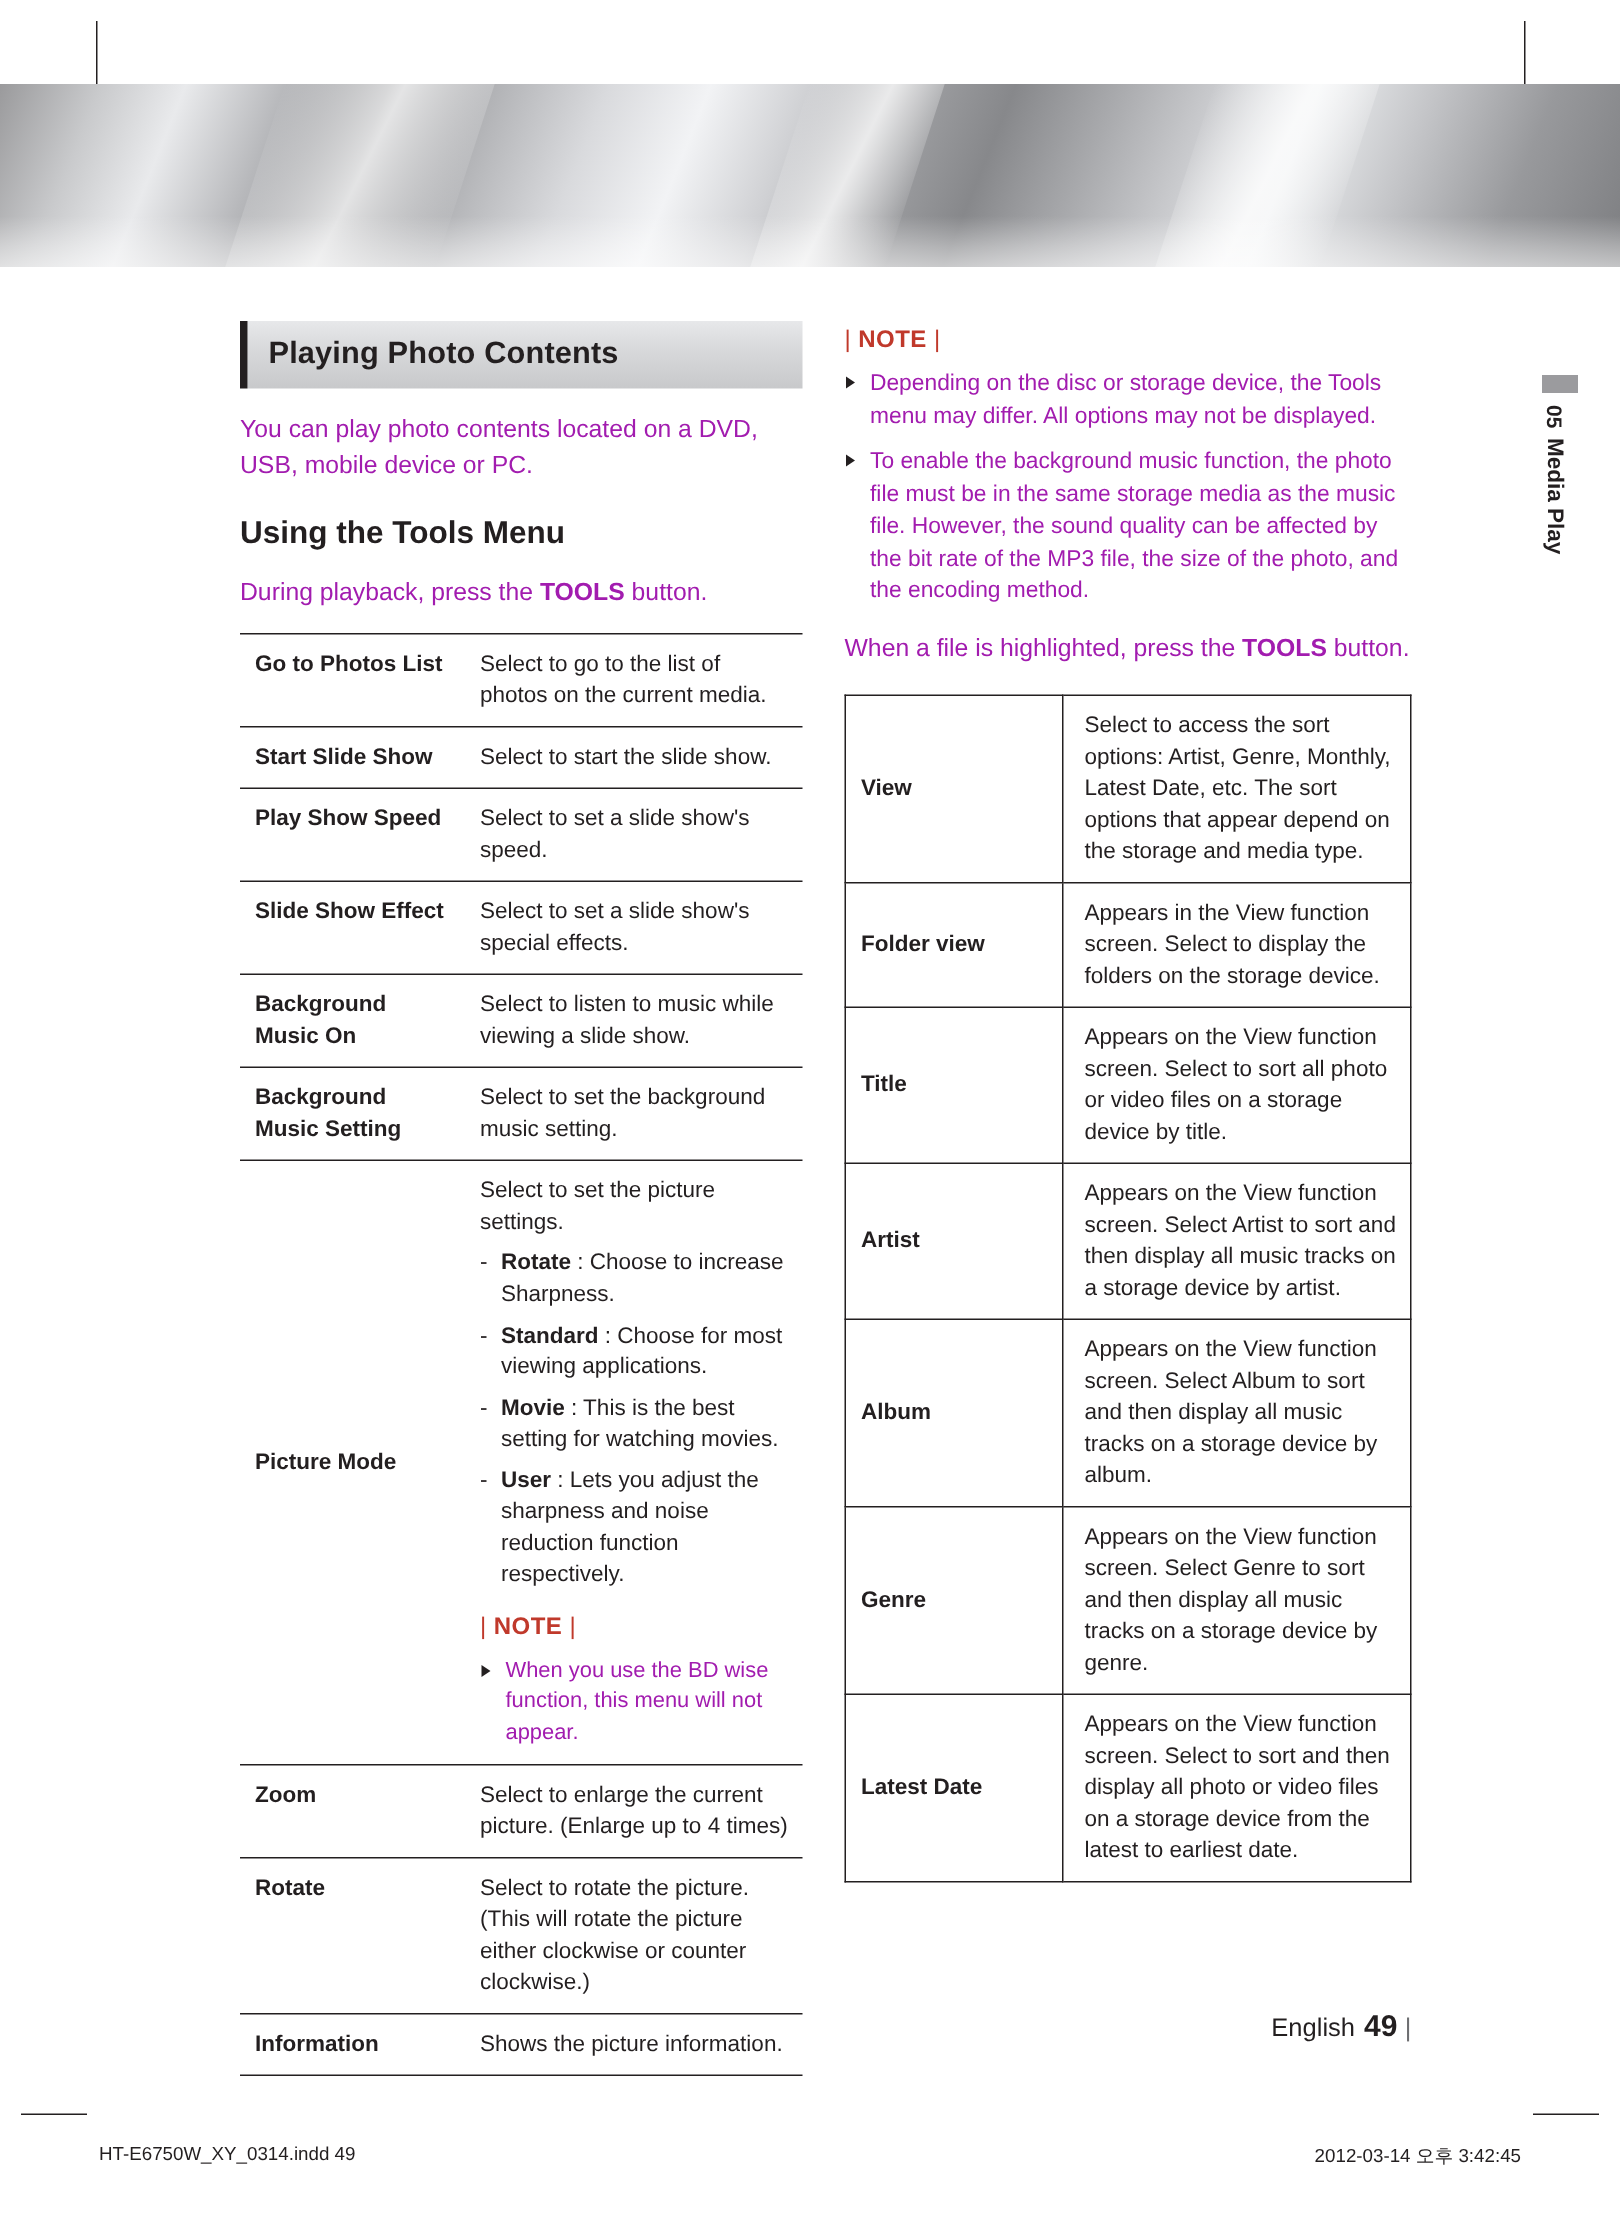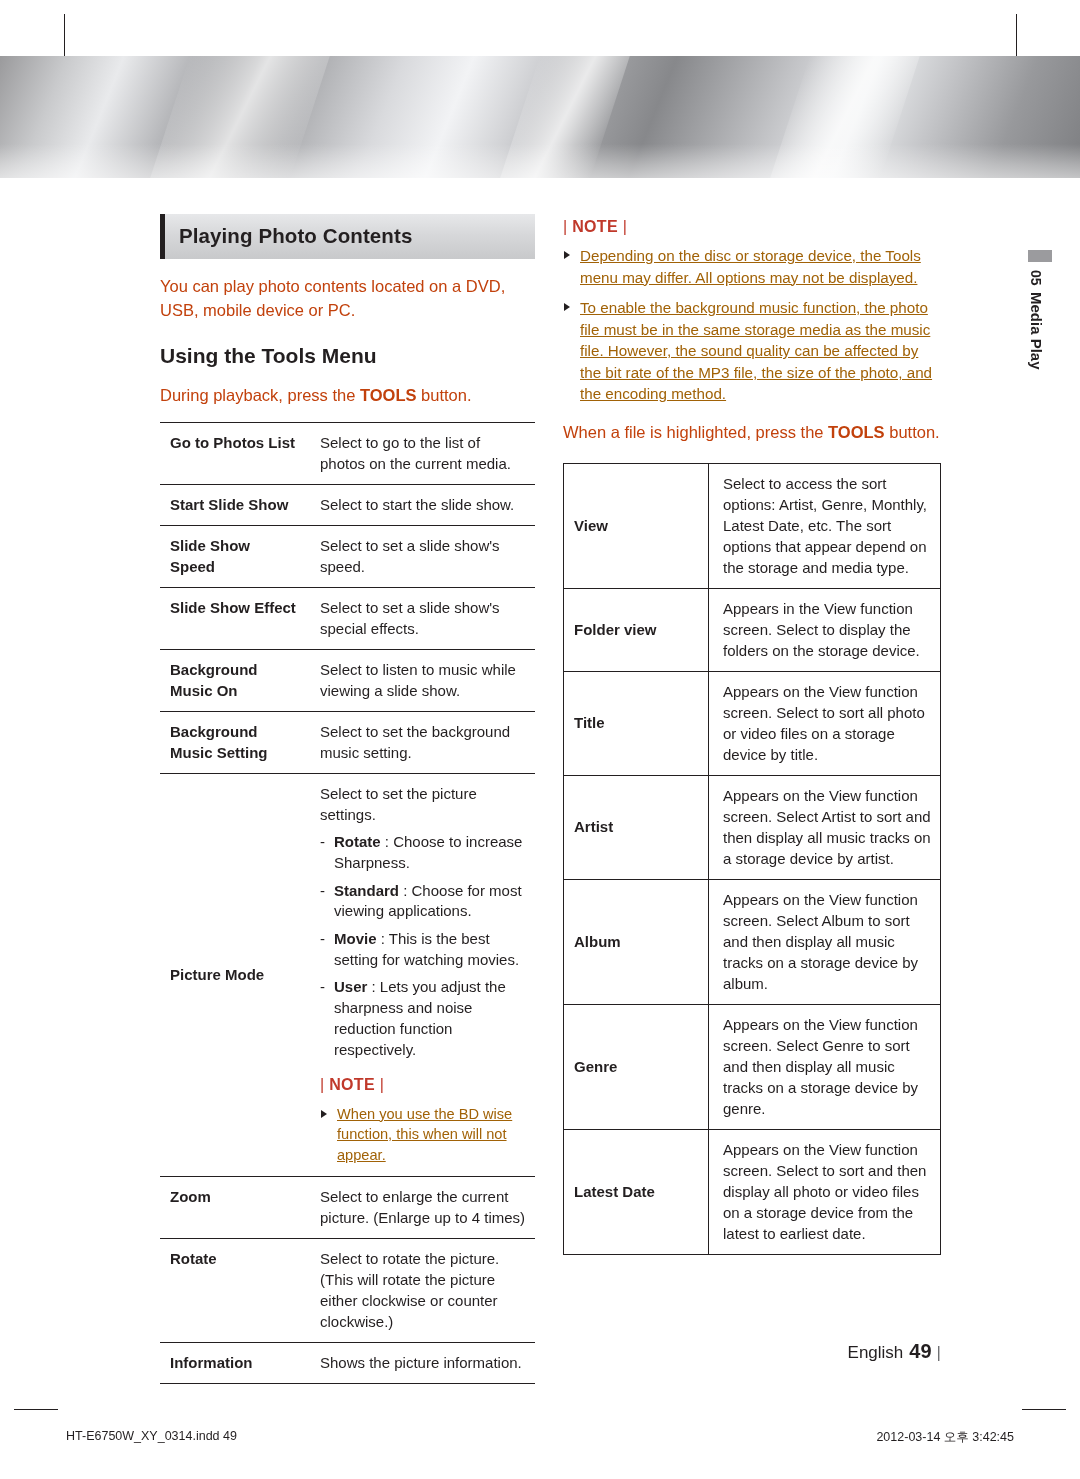--- a/index.html
+++ b/index.html
@@ -86,21 +86,21 @@
     letter-spacing: .1px;
     color: #231f20;
     line-height: 1.2;
   }
   .section-bar.two-line { padding-top: 9px; padding-bottom: 9px; }
 
   .body-text {
     font-size: 16.5px;
     line-height: 1.45;
     margin: 16px 0 0 0;
-    color: #c2410c;
+    color: #a21caf;
   }
   .sub-head {
     font-size: 21px;
     font-weight: bold;
     margin: 22px 0 0 0;
     color: #231f20;
   }
   .bold-inline { font-weight: bold; }
 
   
@@ -113,22 +113,21 @@
   }
   .note-head .bar { color: #c0392b; font-weight: normal; }
   .note-head .word { color: #c0392b; }
   .note-list { margin: 0; padding: 0; list-style: none; }
   .note-list li {
     position: relative;
     font-size: 15.2px;
     line-height: 1.42;
     padding-left: 17px;
     margin-bottom: 9px;
-    color: #a16207;
-    text-decoration: underline;
+    color: #a21caf;
   }
   .note-list li::before {
     content: "";
     position: absolute;
     left: 1px;
     top: 6px;
     width: 0; height: 0;
     border-left: 6px solid #231f20;
     border-top: 4px solid transparent;
     border-bottom: 4px solid transparent;
@@ -268,21 +267,21 @@
       <tbody>
           <tr>
         <td>Go to Photos List</td>
         <td>Select to go to the list of photos on the current media.</td>
       </tr>
       <tr>
         <td>Start Slide Show</td>
         <td>Select to start the slide show.</td>
       </tr>
       <tr>
-        <td>Slide Show Speed</td>
+        <td>Play Show Speed</td>
         <td>Select to set a slide show's speed.</td>
       </tr>
       <tr>
         <td>Slide Show Effect</td>
         <td>Select to set a slide show's special effects.</td>
       </tr>
       <tr>
         <td>Background Music On</td>
         <td>Select to listen to music while viewing a slide show.</td>
       </tr>
@@ -297,21 +296,21 @@
           <div>Select to set the picture settings.</div>
           <ul class="cell-list">
             <li><span class="bold-inline">Rotate</span><span> : Choose to increase Sharpness.</span></li>
             <li><span class="bold-inline">Standard</span><span> : Choose for most viewing applications.</span></li>
             <li><span class="bold-inline">Movie</span><span> : This is the best setting for watching movies.</span></li>
             <li><span class="bold-inline">User</span><span> : Lets you adjust the sharpness and noise reduction function respectively.</span></li>
           </ul>
           <div class="inner-note">
             <div class="note-head"><span class="bar">|</span> <span class="word">NOTE</span> <span class="bar">|</span></div>
             <ul class="note-list">
-              <li>When you use the BD wise function, this when will not appear.</li>
+              <li>When you use the BD wise function, this menu will not appear.</li>
             </ul>
           </div>
         </td>
       </tr>
 
       <tr>
         <td>Zoom</td>
         <td>Select to enlarge the current picture. (Enlarge up to 4 times)</td>
       </tr>
       <tr>

